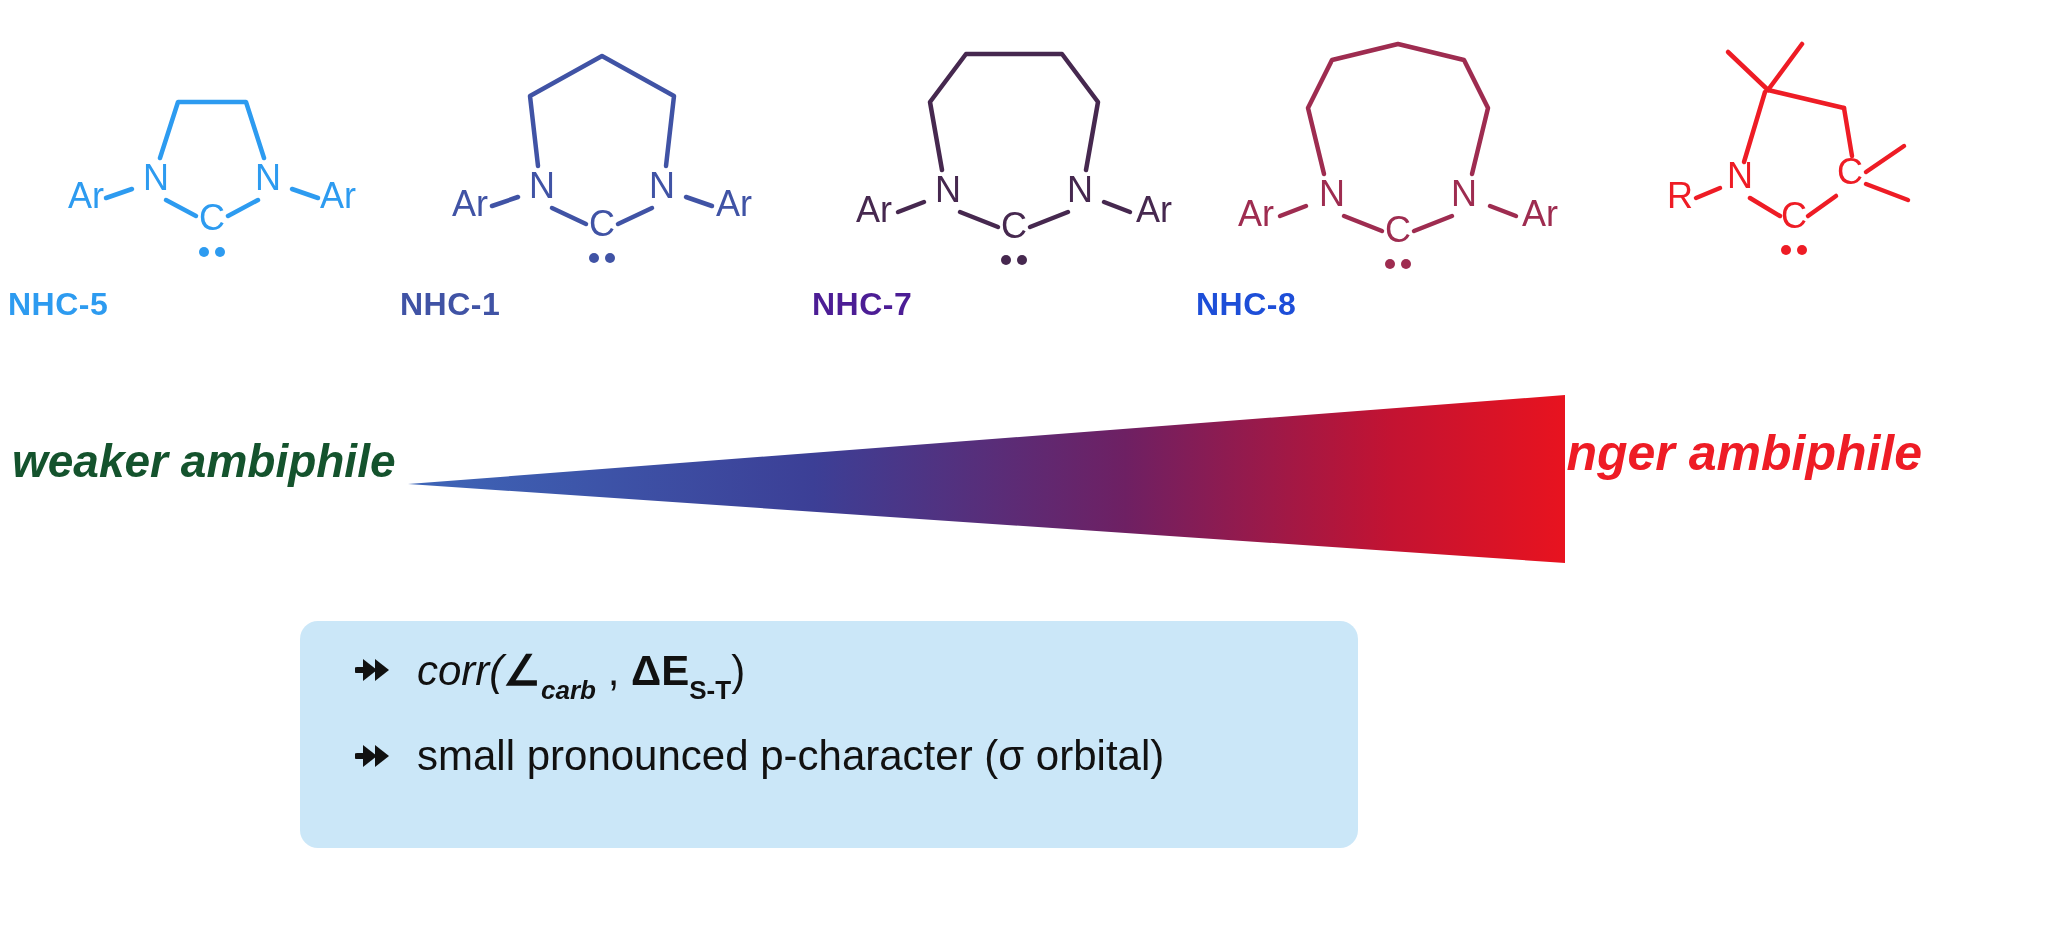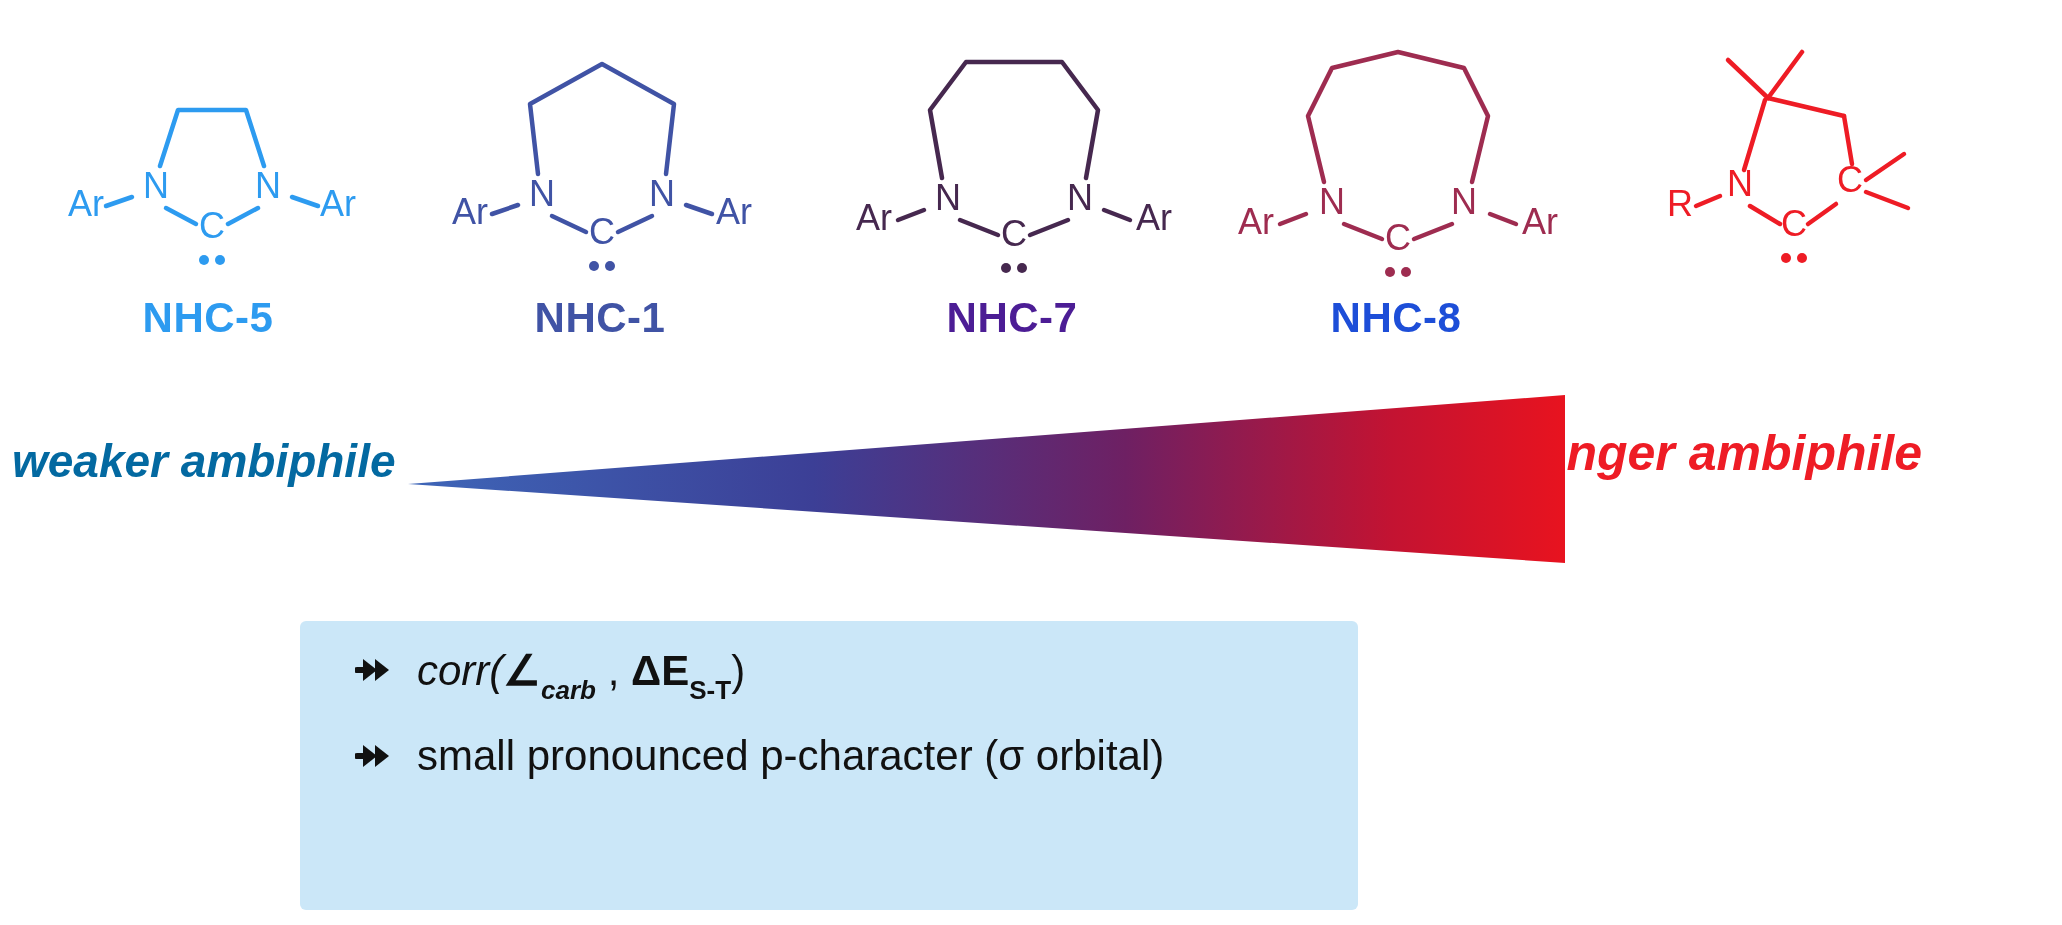--- a/index.html
+++ b/index.html
@@ -1,39 +1,39 @@
 <!DOCTYPE html>
 <html><head>
 <meta charset="utf-8">
 <style>
   html,body{margin:0;padding:0;background:#ffffff;}
   .canvas{position:relative;width:2062px;height:925px;background:#ffffff;overflow:hidden;
           font-family:"Liberation Sans", sans-serif;}
 
   
-  .structure{position:absolute;top:40px;width:400px;display:flex;flex-direction:column;align-items:center;}
+  .structure{position:absolute;top:32px;width:400px;display:flex;flex-direction:column;align-items:flex-start;}
   .structure svg{display:block;}
   .structure svg text{font-family:"Liberation Sans", sans-serif;font-size:36px;}
   .bonds{fill:none;stroke-width:4.5px;stroke-linecap:round;stroke-linejoin:round;}
-  .struct-label{font-size:42px;font-weight:bold;margin-top:4px;letter-spacing:0.5px;}
+  .struct-label{font-size:32px;font-weight:bold;margin-top:4px;letter-spacing:0.5px;}
   .s0 .struct-label{color:#2D9BF0;}
   .s1 .struct-label{color:#4053A5;}
   .s2 .struct-label{color:#4c1d95;}
   .s3 .struct-label{color:#1d4ed8;}
   .s4 .struct-label{color:#EE1C25;}
 
   
   .wedge-wrap{position:absolute;left:0;top:380px;width:2062px;height:220px;z-index:2;}
   .scale-label{position:absolute;font-weight:bold;font-style:italic;white-space:nowrap;}
-  .scale-left{left:12px;top:434px;font-size:46px;color:#0369a1;z-index:3;}
+  .scale-left{left:12px;top:434px;font-size:46px;color:#14532d;z-index:3;}
   .scale-right{left:1472px;top:424px;font-size:50px;color:#EE1C25;z-index:1;}
 
   
-  .info-box{position:absolute;left:300px;top:621px;width:1058px;height:289px;
-            background:#CBE7F8;border-radius:6px;box-sizing:border-box;
+  .info-box{position:absolute;left:300px;top:621px;width:1058px;height:227px;
+            background:#CBE7F8;border-radius:18px;box-sizing:border-box;
             padding:6px 20px 0 55px;display:flex;flex-direction:column;}
   .info-line{height:86px;display:flex;align-items:center;font-size:42px;color:#111111;}
   .bullet{margin-right:22px;flex:0 0 auto;display:flex;align-items:center;}
   .info-line sub{font-size:0.62em;position:relative;top:0.18em;line-height:0;}
   .it{font-style:italic;}
   .bd{font-weight:bold;}
   .line3{font-weight:bold;}
 </style>
 </head>
 <body>

